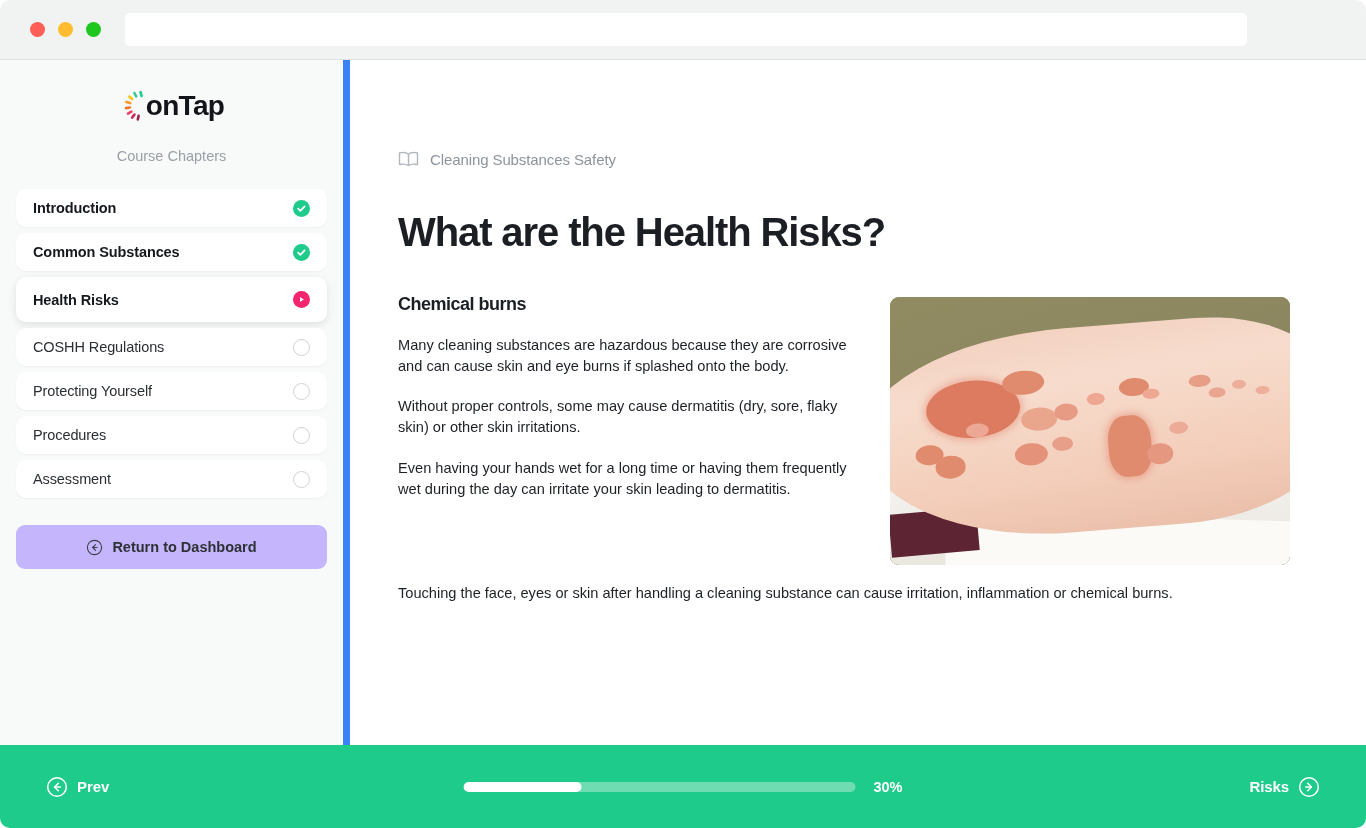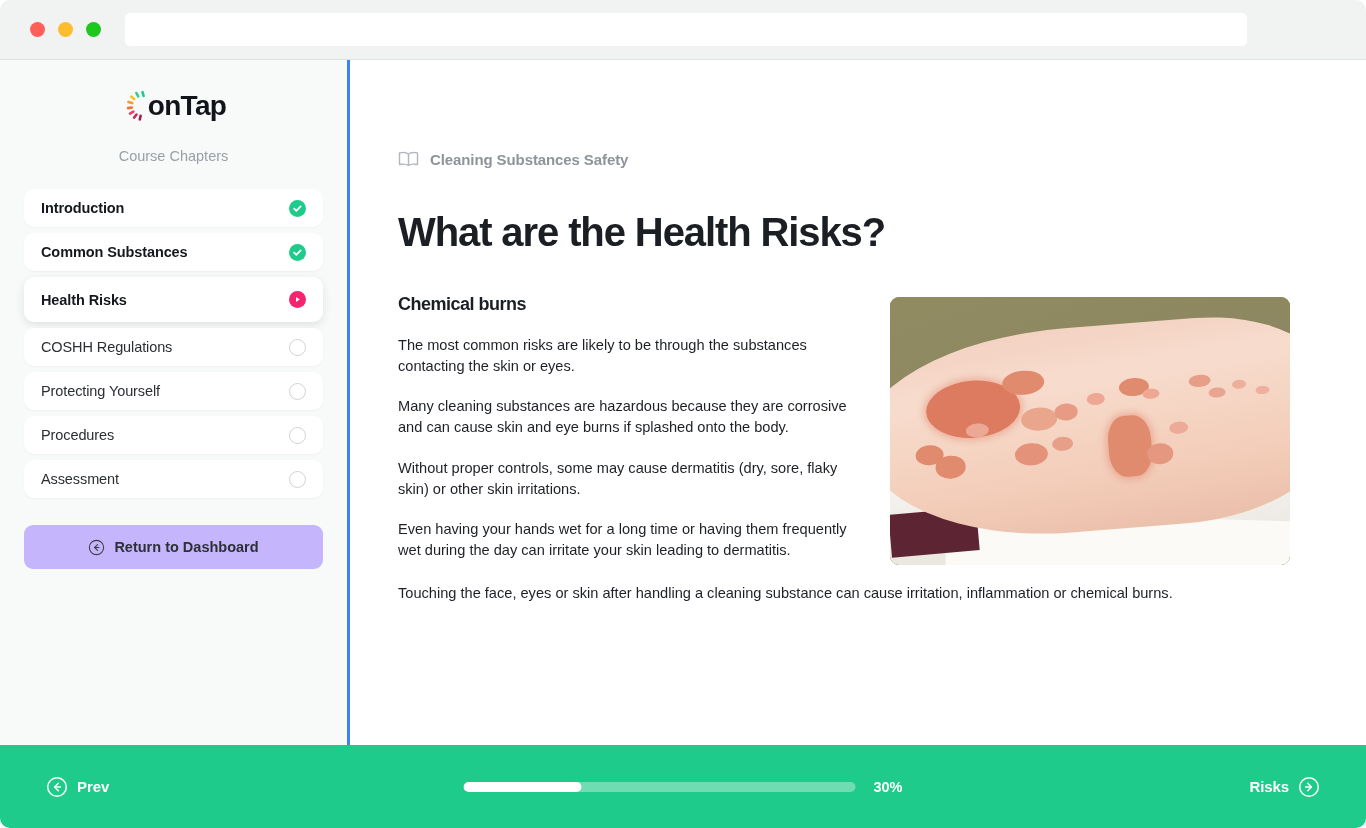--- a/index.html
+++ b/index.html
@@ -43,22 +43,22 @@
     font-size: 13px; color: #5f6368;
   }
 
   
   .body-area { flex: 1; display: flex; min-height: 0; }
 
   
   .sidebar {
     width: 350px; flex: none;
     background: #f8f9f9;
-    border-right: 3px solid #3b82f6;
-    padding: 0 24px;
+    border-right: 7px solid #3b82f6;
+    padding: 0 16px;
     display: flex; flex-direction: column;
   }
   .logo-wrap {
     display: flex; align-items: center; justify-content: center;
     height: 84px;
     margin-top: 4px;
   }
   .logo {
     display: flex; align-items: center; gap: 2px;
     position: relative;
@@ -128,21 +128,21 @@
     background: #ffffff;
     padding: 90px 80px 0 48px;
     overflow: hidden;
     position: relative;
   }
   .breadcrumb {
     display: flex; align-items: center; gap: 11px;
     margin-bottom: 42px;
   }
   .breadcrumb-text {
-    font-size: 15px; color: #8e949a; font-weight: 700;
+    font-size: 15px; color: #8e949a; font-weight: 400;
     letter-spacing: -0.1px;
   }
   .page-title {
     font-size: 40px; font-weight: 700; color: #1b1f24;
     letter-spacing: -1.1px;
     margin-bottom: 39px;
   }
   .content-cols { display: flex; gap: 34px; align-items: flex-start; }
   .text-col { width: 458px; flex: none; }
   .section-title {
@@ -343,21 +343,20 @@
         </svg>
         <span class="breadcrumb-text">Cleaning Substances Safety</span>
       </div>
 
       <h1 class="page-title">What are the Health Risks?</h1>
 
       <div class="content-cols">
 
         <div class="text-col">
           <h2 class="section-title">Chemical burns</h2>
-          <p class="para">The most common risks are likely to be through the substances contacting the skin or eyes.</p>
           <p class="para">Many cleaning substances are hazardous because they are corrosive and can cause skin and eye burns if splashed onto the body.</p>
           <p class="para">Without proper controls, some may cause dermatitis (dry, sore, flaky skin) or other skin irritations.</p>
           <p class="para">Even having your hands wet for a long time or having them frequently wet during the day can irritate your skin leading to dermatitis.</p>
         </div>
 
         <div class="media-col">
           <div class="photo" title="Forearm with red inflamed dermatitis patches resting on white paper">
             <div class="photo-bg"></div>
             <div class="photo-paper"></div>
             <div class="photo-paper2"></div>

